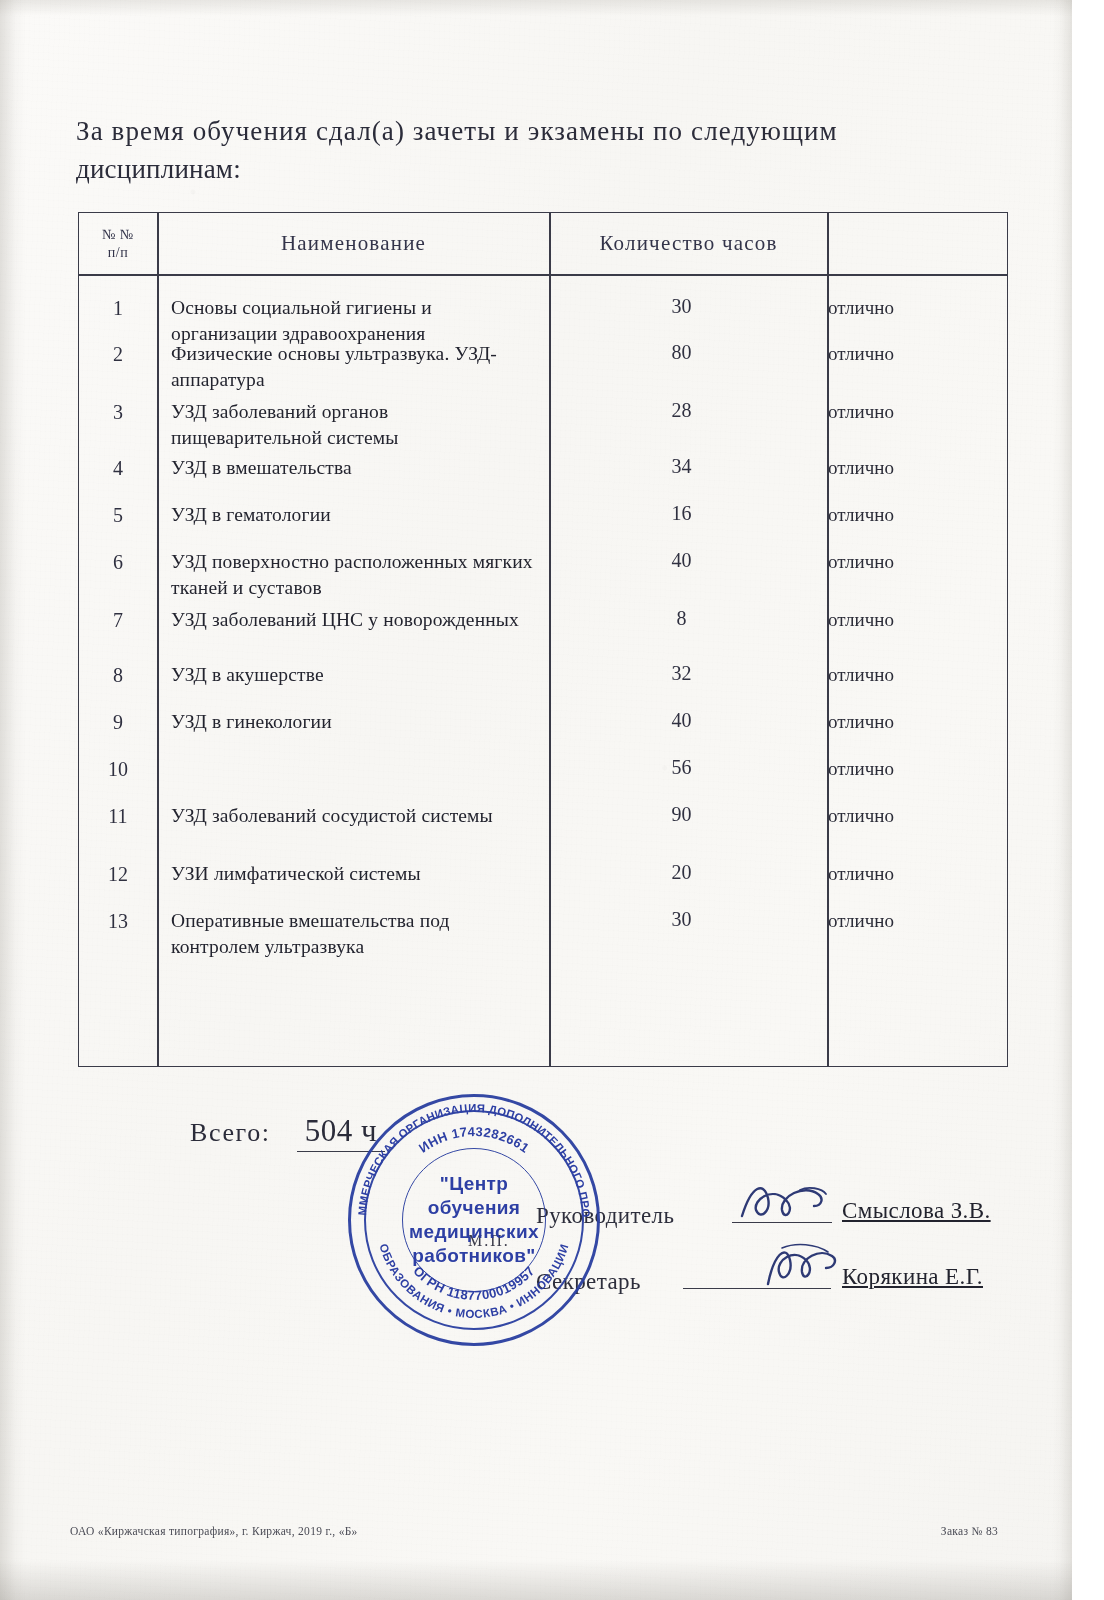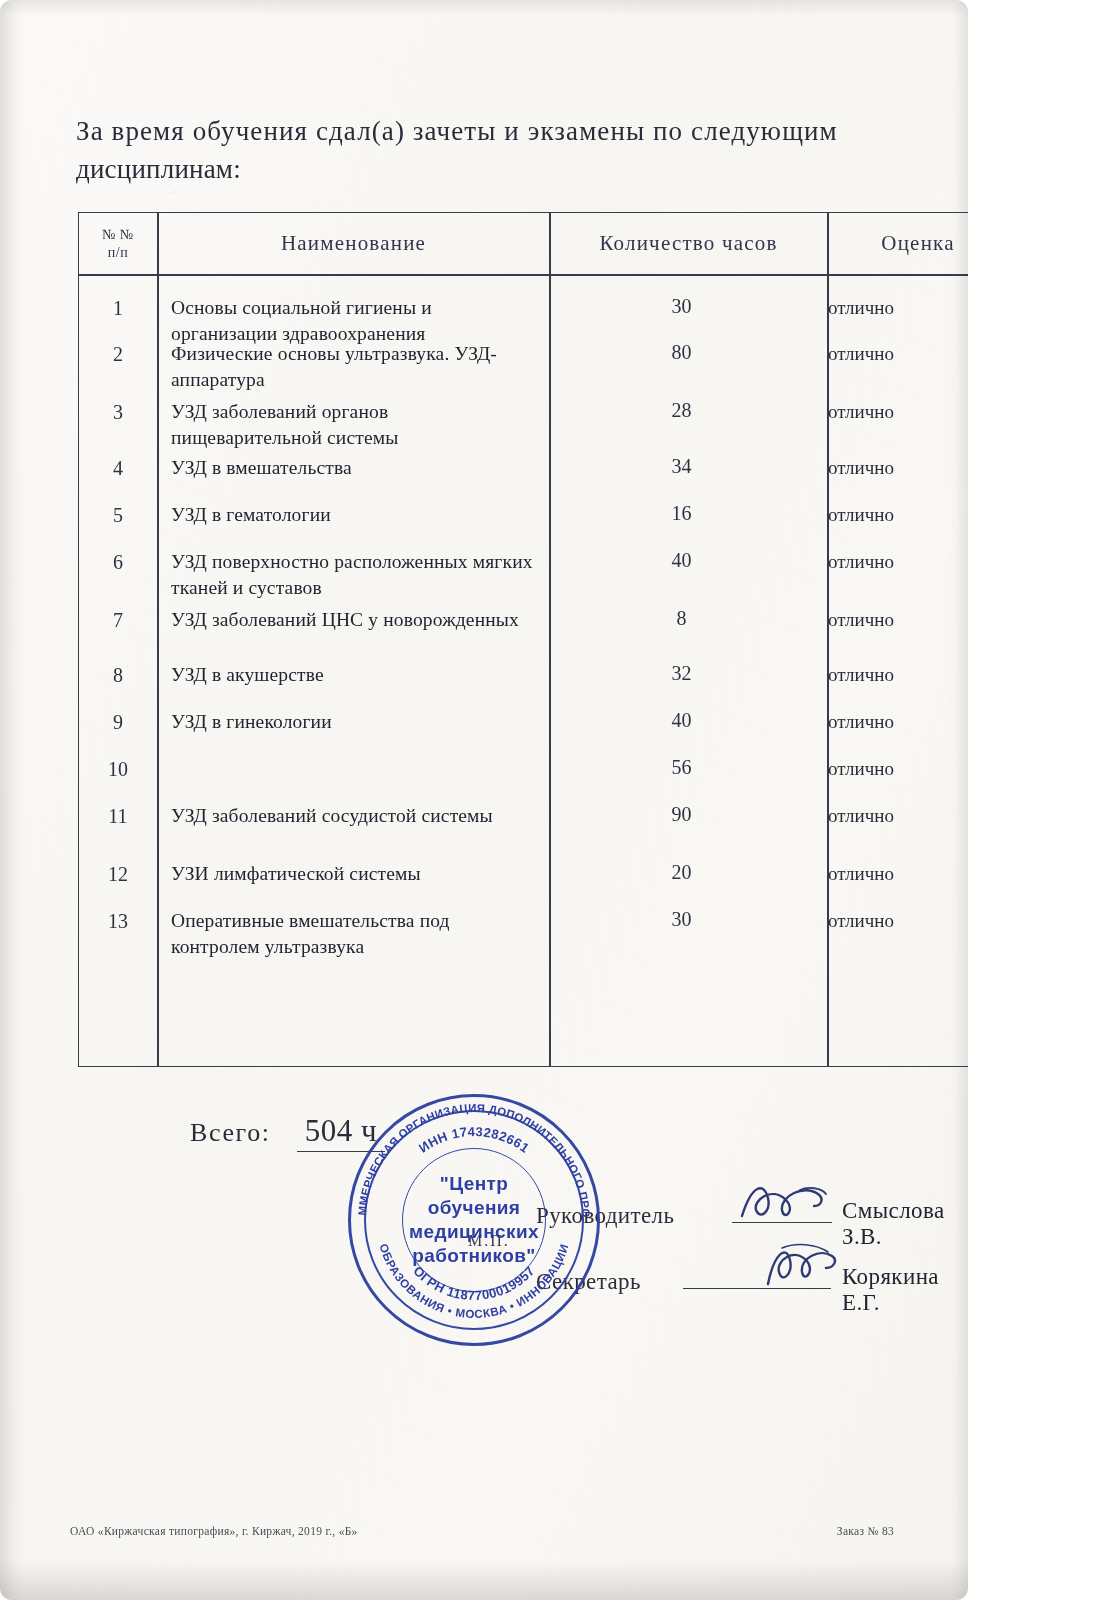--- a/index.html
+++ b/index.html
@@ -5,28 +5,27 @@
   html, body {
     margin: 0;
     padding: 0;
     background: #ffffff;
   }
   body {
     font-family: "Liberation Serif", serif;
   }
   .page {
     position: relative;
-    width: 968px;
+    width: 1072px;
     height: 1600px;
     overflow: hidden;
     background:
       radial-gradient(circle at 18% 12%, rgba(0,0,0,0.018) 0 2px, transparent 3px),
       radial-gradient(circle at 62% 48%, rgba(0,0,0,0.015) 0 2px, transparent 3px),
       linear-gradient(115deg, #fbfaf8 0%, #f7f6f3 40%, #f9f8f5 70%, #f5f4f1 100%);
-    border-radius: 12px;
   }
   .grain {
     position: absolute;
     inset: 0;
     pointer-events: none;
     opacity: .5;
     background-image:
       repeating-linear-gradient(92deg, rgba(0,0,0,0.012) 0 1px, transparent 1px 5px),
       repeating-linear-gradient(3deg, rgba(0,0,0,0.01) 0 1px, transparent 1px 7px);
   }
@@ -185,20 +184,21 @@
     height: 1.4px;
     background: #3a3b49;
   }
   .line-head { left: 732px; top: 1222px; width: 100px; }
   .line-sec  { left: 683px; top: 1288px; width: 148px; }
   .sig-name {
     position: absolute;
     font-size: 23px;
     color: #22232e;
     letter-spacing: .4px;
+    text-decoration: underline;
   }
   .name-head { left: 842px; top: 1198px; }
   .name-sec  { left: 842px; top: 1264px; }
   .mp {
     position: absolute;
     left: 468px;
     top: 1232px;
     font-size: 16px;
     letter-spacing: 2px;
     color: #3a3b49;
@@ -305,21 +305,20 @@
     <div class="hline"></div>
 
     <div class="thead-cell th-num">
       <div>
         <span>№ №</span>
         <span>п/п</span>
       </div>
     </div>
     <div class="thead-cell th-hours">Количество часов</div>
     <div class="thead-cell th-name">Наименование</div>
-    <div class="thead-cell th-mark">Оценка</div>
 
     <div class="rows" id="rows-container">
         <div class="row" style="top: 18px;">
           <div class="c-num">1</div>
           <div class="c-name">Основы социальной гигиены и организации здравоохранения</div>
           <div class="c-hours">30</div>
           <div class="c-mark">отлично</div>
         </div>
         <div class="row" style="top: 64px;">
           <div class="c-num">2</div>

